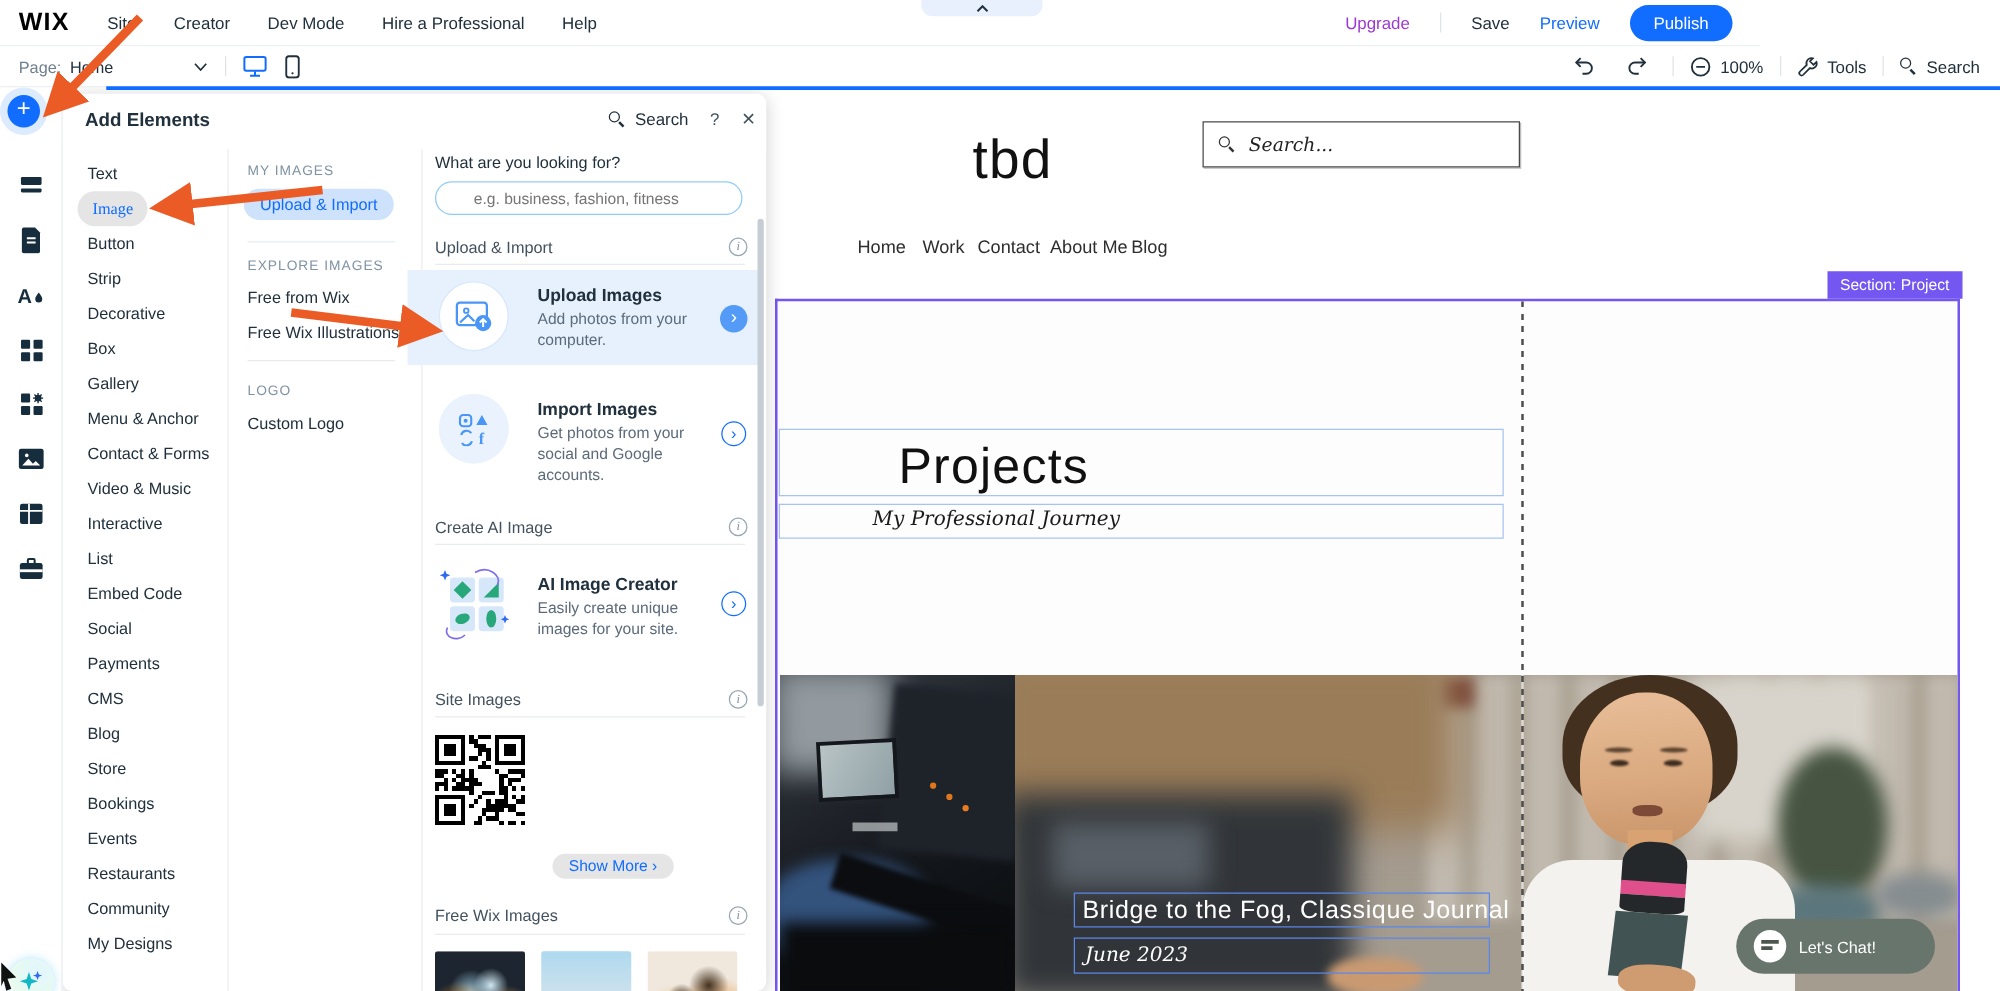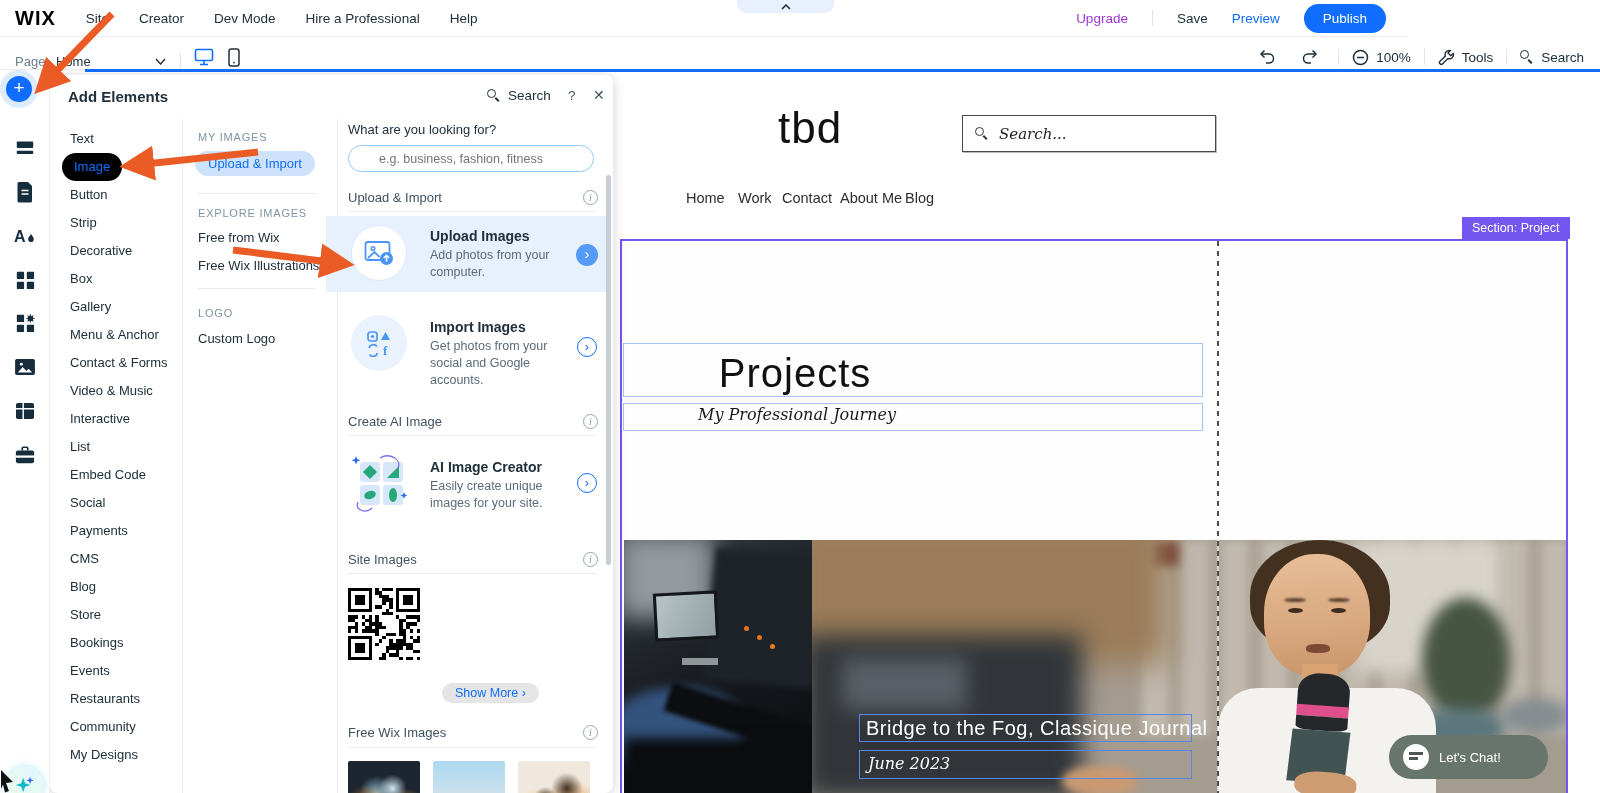--- a/index.html
+++ b/index.html
@@ -20,21 +20,21 @@
   #publish-btn { background:#116dff; color:#fff; font-size:13.5px; border:none;
     border-radius:16px; padding:7px 19px; }
 
   
   #collapse-pill { position:absolute; left:737px; top:0; width:97px; height:13px;
     background:#e8f0fd; border-radius:0 0 9px 9px; z-index:45; display:flex;
     align-items:center; justify-content:center; }
 
   
   #pagebar { position:absolute; left:0; top:37px; width:1600px; height:33px; background:#fff;
-    display:flex; align-items:flex-end; z-index:40; border-bottom:1px solid #e8ebee; }
+    display:flex; align-items:center; z-index:40; border-bottom:1px solid #e8ebee; }
   #page-select { display:flex; align-items:center; width:165px; margin-left:15px; font-size:13px; }
   #page-label { color:#6e7f8d; }
   #page-value { margin-left:7px; color:#20303c; }
   #page-chevron { margin-left:auto; margin-right:14px; }
   .pb-icon { display:flex; align-items:center; justify-content:center; width:30px; height:24px; }
   #url-bar { height:25px; width:988px; margin-left:14px; background:#f5f6f8; border-radius:4px;
     display:flex; align-items:center; font-size:13px; }
   #url-text { color:#42515e; margin-left:30px; }
   #connect-domain { color:#9d38d6; margin-left:7px; }
   #pagebar-right { margin-left:auto; display:flex; align-items:center; gap:13px; margin-right:16px; }
@@ -58,21 +58,21 @@
   #add-panel { position:absolute; left:50px; top:75px; width:563px; height:718px; background:#fff;
     border-radius:8px; box-shadow:0 2px 14px rgba(0,0,0,.18); z-index:30; overflow:hidden; }
   #panel-header { position:absolute; left:0; top:0; width:563px; height:44px; background:#fff; }
   #panel-title { position:absolute; left:18px; top:13px; font-size:15px; font-weight:700; }
   #panel-search { position:absolute; left:437px; top:13px; display:flex; gap:7px; align-items:center; font-size:13.5px; }
   #panel-help { position:absolute; left:518px; top:13px; font-size:13.5px; color:#42515e; }
   #panel-close { position:absolute; left:543px; top:12px; font-size:14px; color:#42515e; }
   .col-div { position:absolute; top:44px; width:1px; height:674px; background:#eaedef; }
 
   .cat { position:absolute; left:20px; height:28px; line-height:28px; font-size:13px; color:#20303c; }
-  .cat.sel { left:12px; background:#000000; color:#116dff; padding:0 12px; border-radius:14px; }
+  .cat.sel { left:12px; background:#e5e5e5; color:#116dff; padding:0 12px; border-radius:14px;font-family:Liberation Serif, serif; }
 
   .c2-h { position:absolute; left:148px; font-size:11px; letter-spacing:.8px; color:#7f93a3; }
   .c2-i { position:absolute; left:148px; font-size:13px; color:#20303c; }
   .c2-pill { position:absolute; left:145px; background:#cfe2fc; color:#116dff; font-size:13px;
     padding:5px 13px; border-radius:15px; }
   .c2-div { position:absolute; left:148px; width:118px; height:1px; background:#e8ebee; }
 
   .c3-label { position:absolute; left:298px; font-size:13px; color:#42515e; }
   .c3-div { position:absolute; left:298px; width:248px; height:1px; background:#e9eced; }
   .info-icon { position:absolute; left:533px; width:15px; height:15px; border:1px solid #96a6b2;
@@ -239,21 +239,21 @@
             <span class="tail"></span>
         </span>
         <span>Search</span>
       </span>
     </div>
   </div>
   <div id="blue-topline"></div>
 
   <div style="position:absolute;left:50px;top:72px;width:1550px;height:721px;background:#fff;">
     <span id="site-logo" style="left:728px;top:31px">tbd</span>
-    <div id="site-search" style="left:912px;top:43px">
+    <div id="site-search" style="left:912px;top:25px">
       <span class="mag" style="position:relative;color:#333;margin-left:12px;display:inline-block;width:14px;height:14px">
         <span class="lens"></span>
           <span class="tail"></span>
       </span>
       <span id="site-search-ph">Search...</span>
     </div>
     <span class="site-nav-item" style="left:636px;top:118px">Home</span>
     <span class="site-nav-item" style="left:688px;top:118px">Work</span>
     <span class="site-nav-item" style="left:732px;top:118px">Contact</span>
     <span class="site-nav-item" style="left:790px;top:118px">About Me</span>

